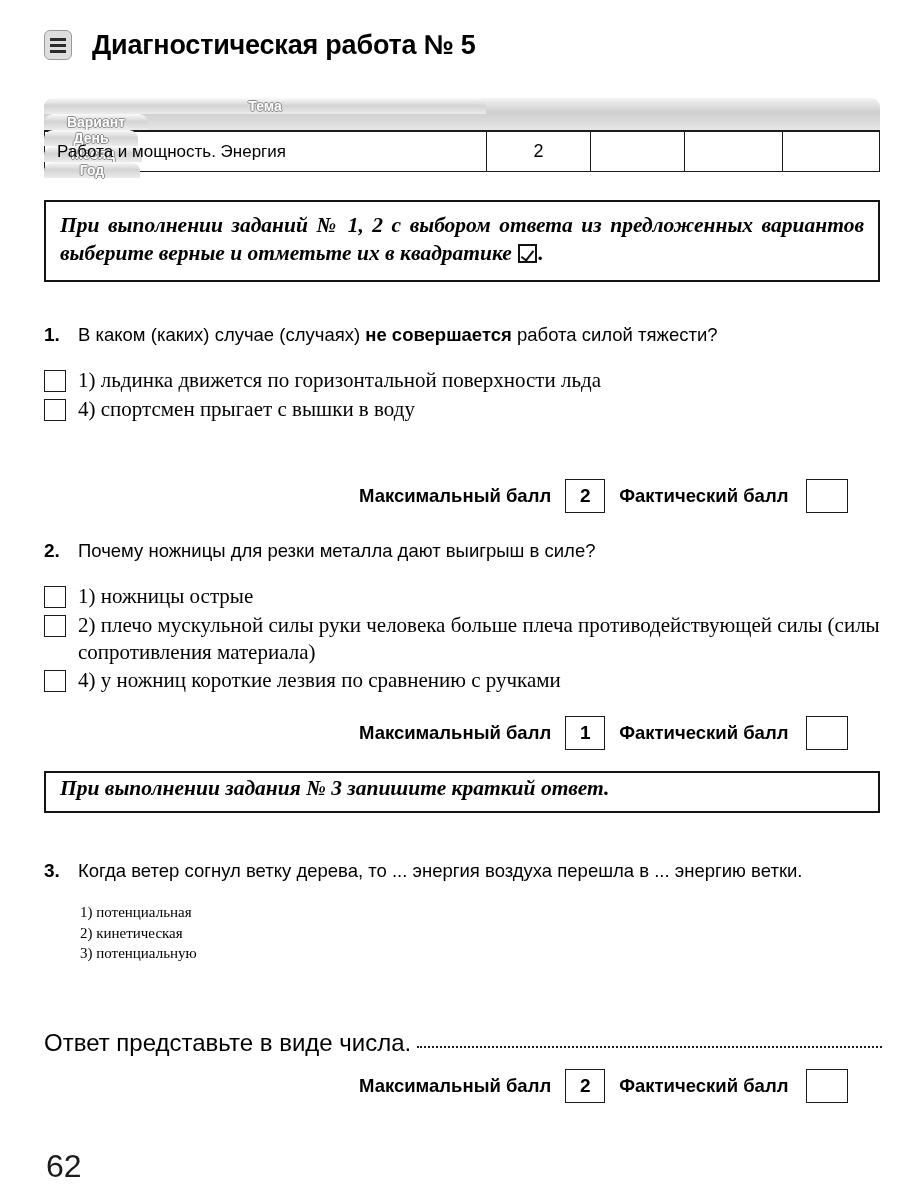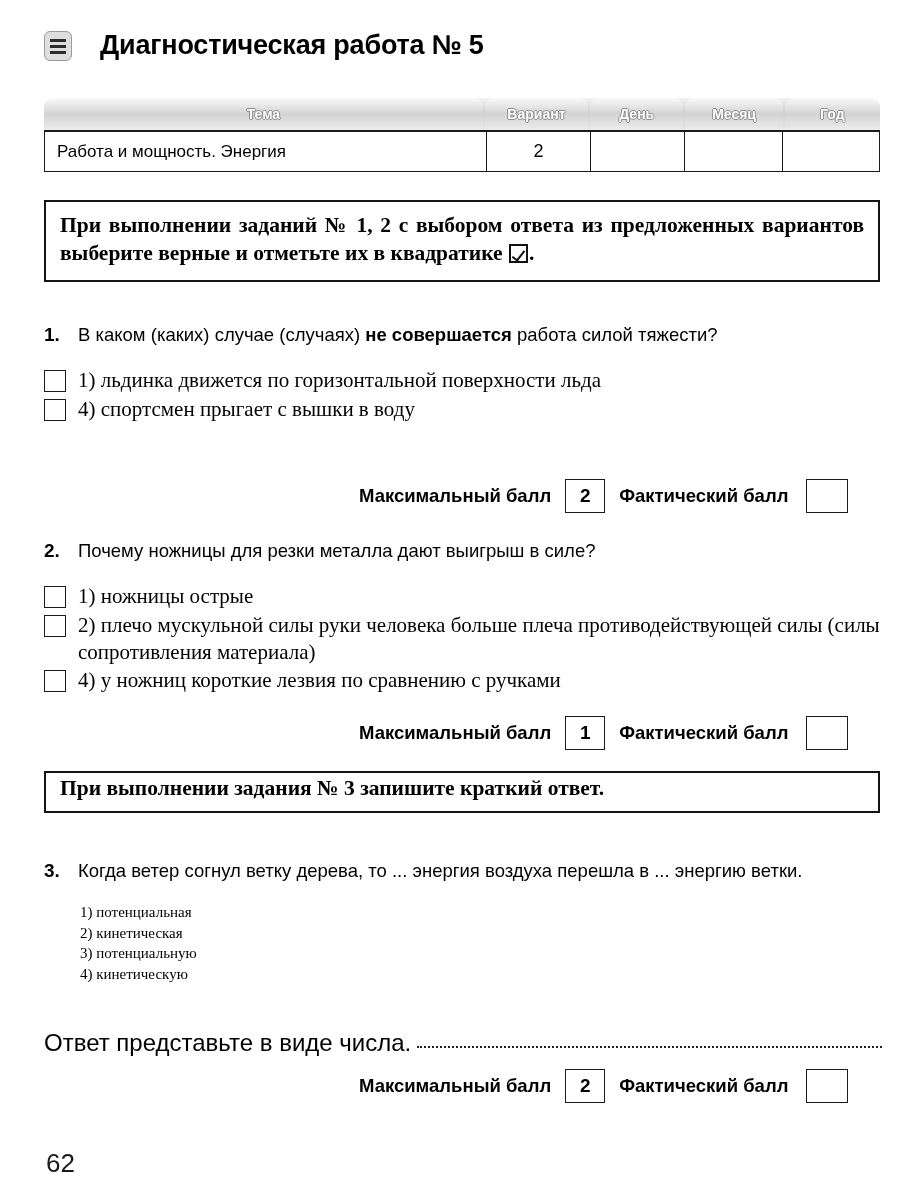--- a/index.html
+++ b/index.html
@@ -22,22 +22,22 @@
     box-sizing: border-box;
     padding: 0;
   }
 
   
   .header {
     position: absolute;
     left: 44px;
     top: 30px;
     display: flex;
-    align-items: flex-end;
-    gap: 28px;
+    align-items: flex-start;
+    gap: 20px;
   }
   .header-icon {
     width: 28px;
     height: 30px;
     border-radius: 6px;
     background: #dedede;
     border: 1px solid #9a9a9a;
     box-sizing: border-box;
     display: flex;
     flex-direction: column;
@@ -65,20 +65,21 @@
     position: absolute;
     left: 44px;
     top: 98px;
     width: 836px;
   }
   .info-head {
     display: flex;
     height: 32px;
     background: linear-gradient(to bottom, #f3f3f3 0%, #cfcfcf 45%, #e6e6e6 100%);
     border-radius: 9px 9px 0 0;
+    flex-direction: column;
   }
   .info-head .hcell {
     display: flex;
     align-items: center;
     justify-content: center;
     font-size: 14px;
     font-weight: bold;
     color: #ffffff;
     text-shadow:
        1px 0 0 #8d8d8d, -1px 0 0 #8d8d8d,
@@ -116,20 +117,21 @@
   
   .instruction {
     position: absolute;
     left: 44px;
     width: 836px;
     box-sizing: border-box;
     border: 2.2px solid #141414;
     background: #ffffff;
     padding: 10px 14px 12px 14px;
     font-family: "Liberation Serif", serif;
+    font-style: italic;
     font-weight: bold;
     font-size: 21.5px;
     line-height: 1.30;
     text-align: justify;
   }
   .instruction.single { text-align: left; }
   .instr-1 { top: 200px; }
   .instr-2 { top: 771px; padding-top: 2px; padding-bottom: 8px; }
 
   .inline-check {
@@ -241,21 +243,21 @@
     border-bottom: 2px dotted #1f1f1f;
     position: relative;
     top: -3px;
   }
 
   
   .page-number {
     position: absolute;
     left: 46px;
     top: 1148px;
-    font-size: 26px;
+    font-size: 32px;
     color: #1b1b1b;
   }
 </style>
 </head>
 <body>
 
 <div class="page">
 
   <div class="header">
     <span class="header-icon">
@@ -355,23 +357,20 @@
     <div class="options no-box">
       <div class="opt">
         <span class="opt-text">1) потенциальная</span>
       </div>
       <div class="opt">
         <span class="opt-text">2) кинетическая</span>
       </div>
       <div class="opt">
         <span class="opt-text">3) потенциальную</span>
       </div>
-      <div class="opt">
-        <span class="opt-text">4) кинетическую</span>
-      </div>
     </div>
   </div>
 
   <div class="answer-line" style="top:1029px;">
     <span class="answer-label">Ответ представьте в виде числа.</span>
     <span class="dots"></span>
   </div>
 
   <div class="score-row" style="left:359px; top:1069px;">
     <span class="score-label">Максимальный балл</span>

